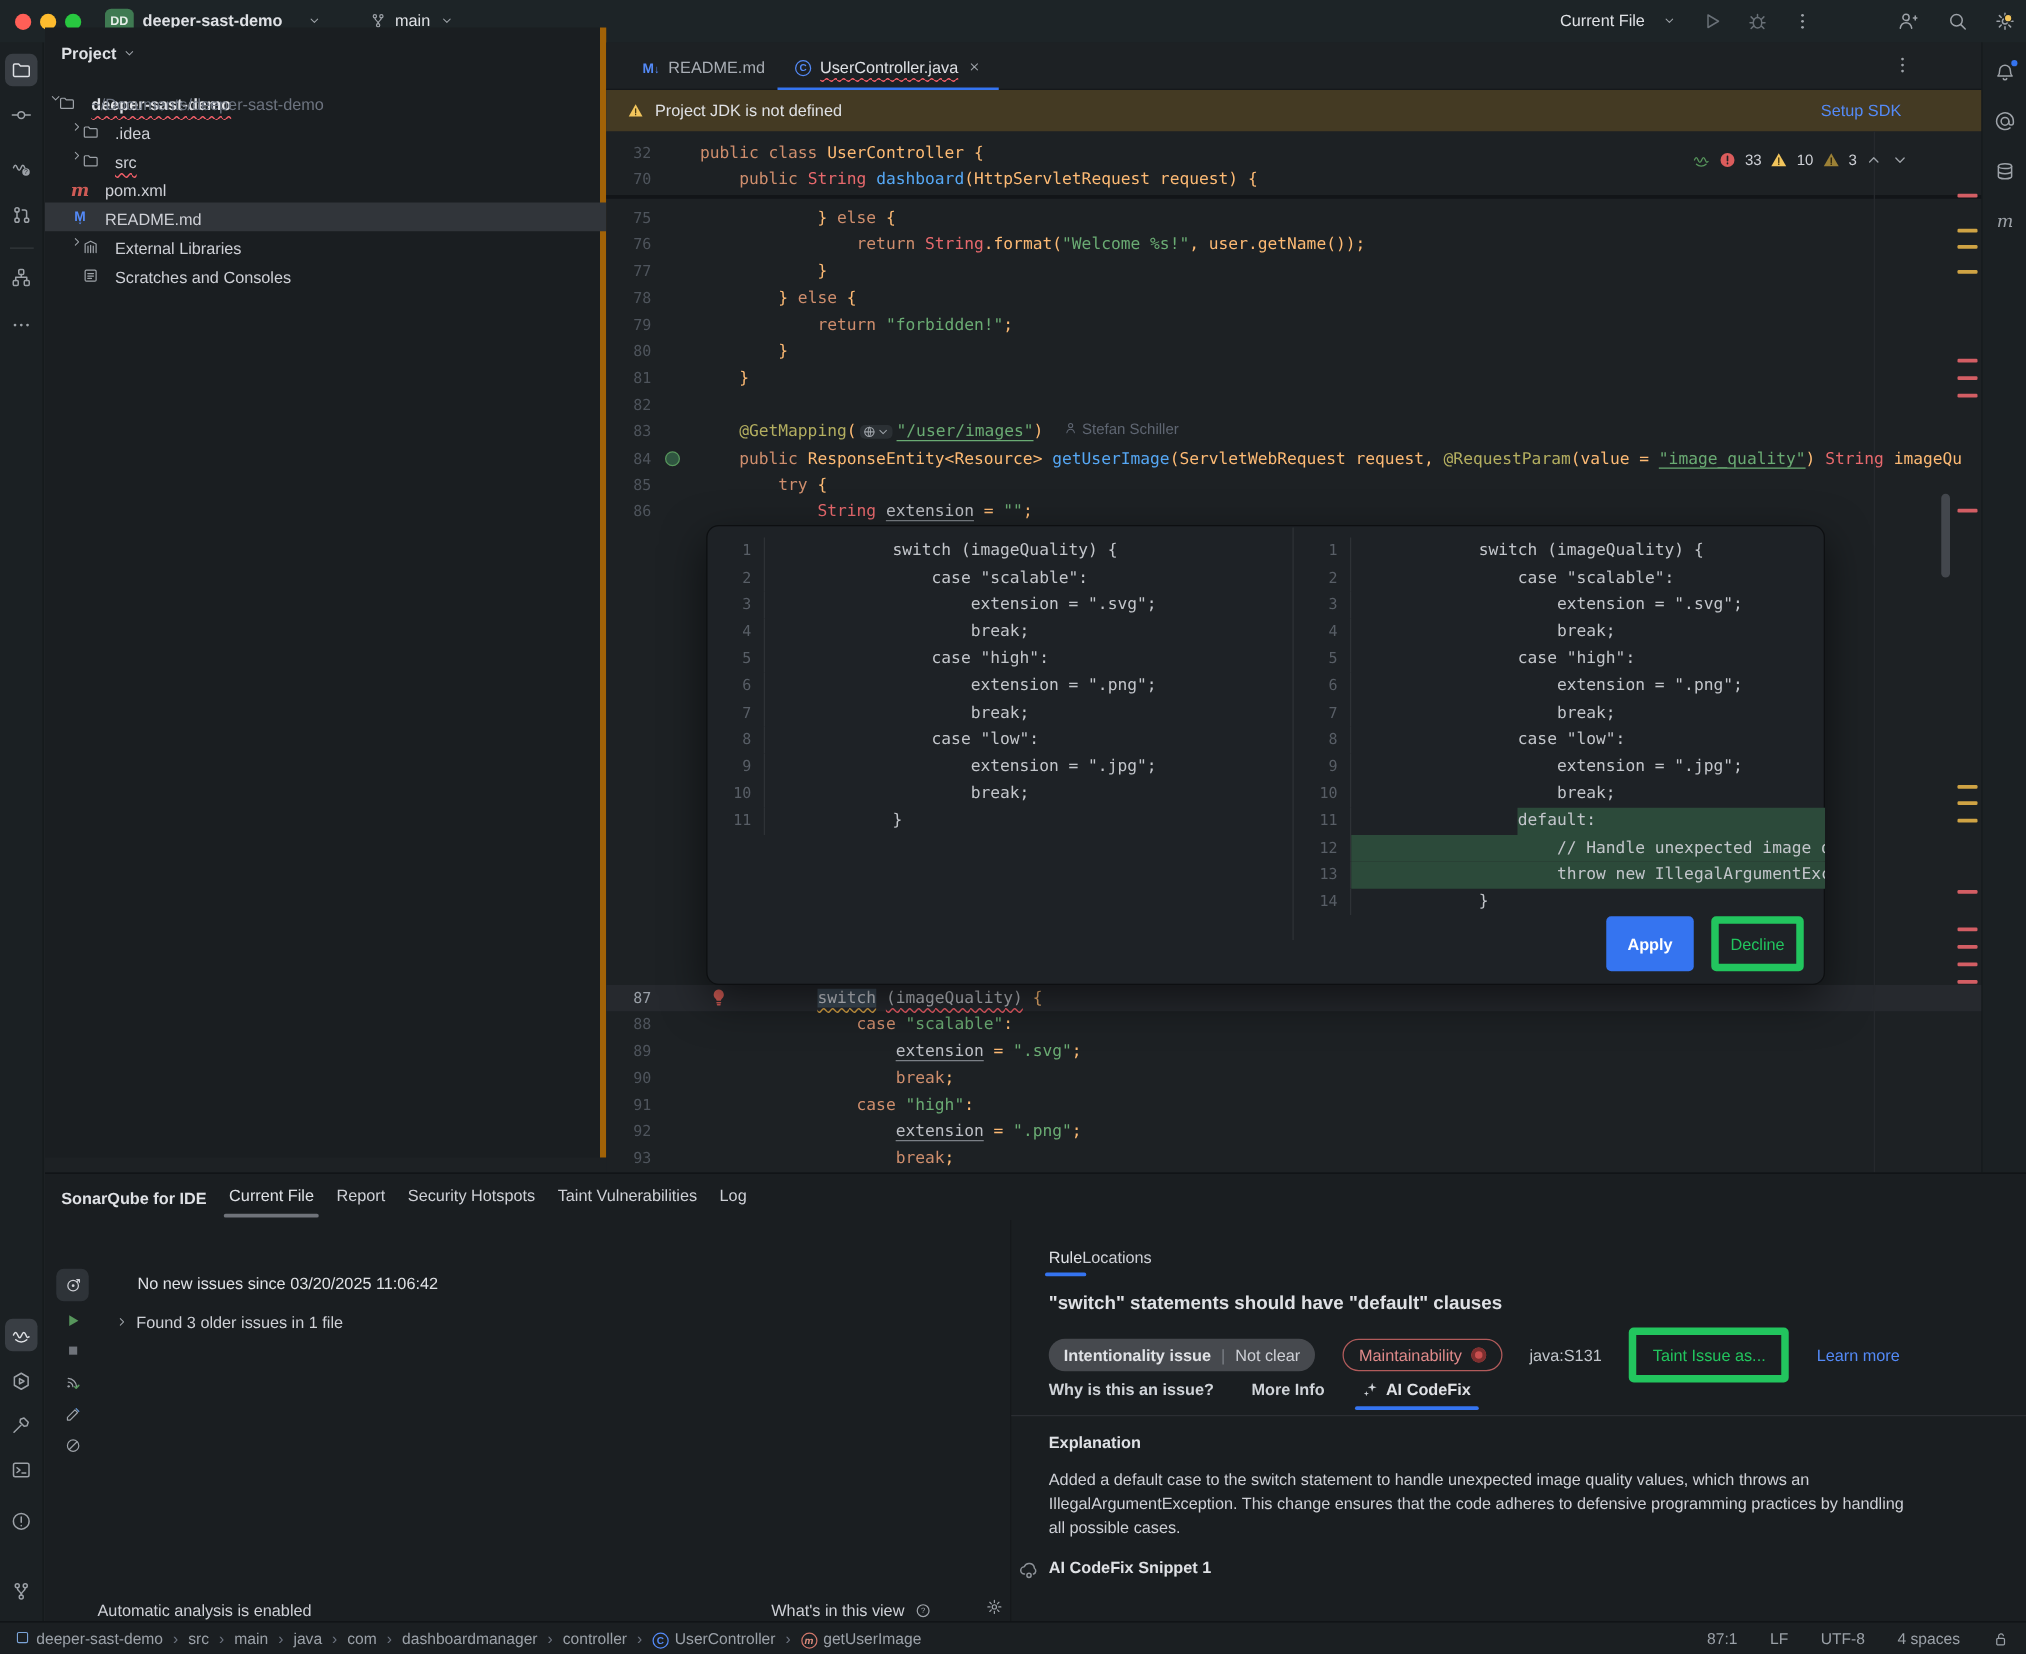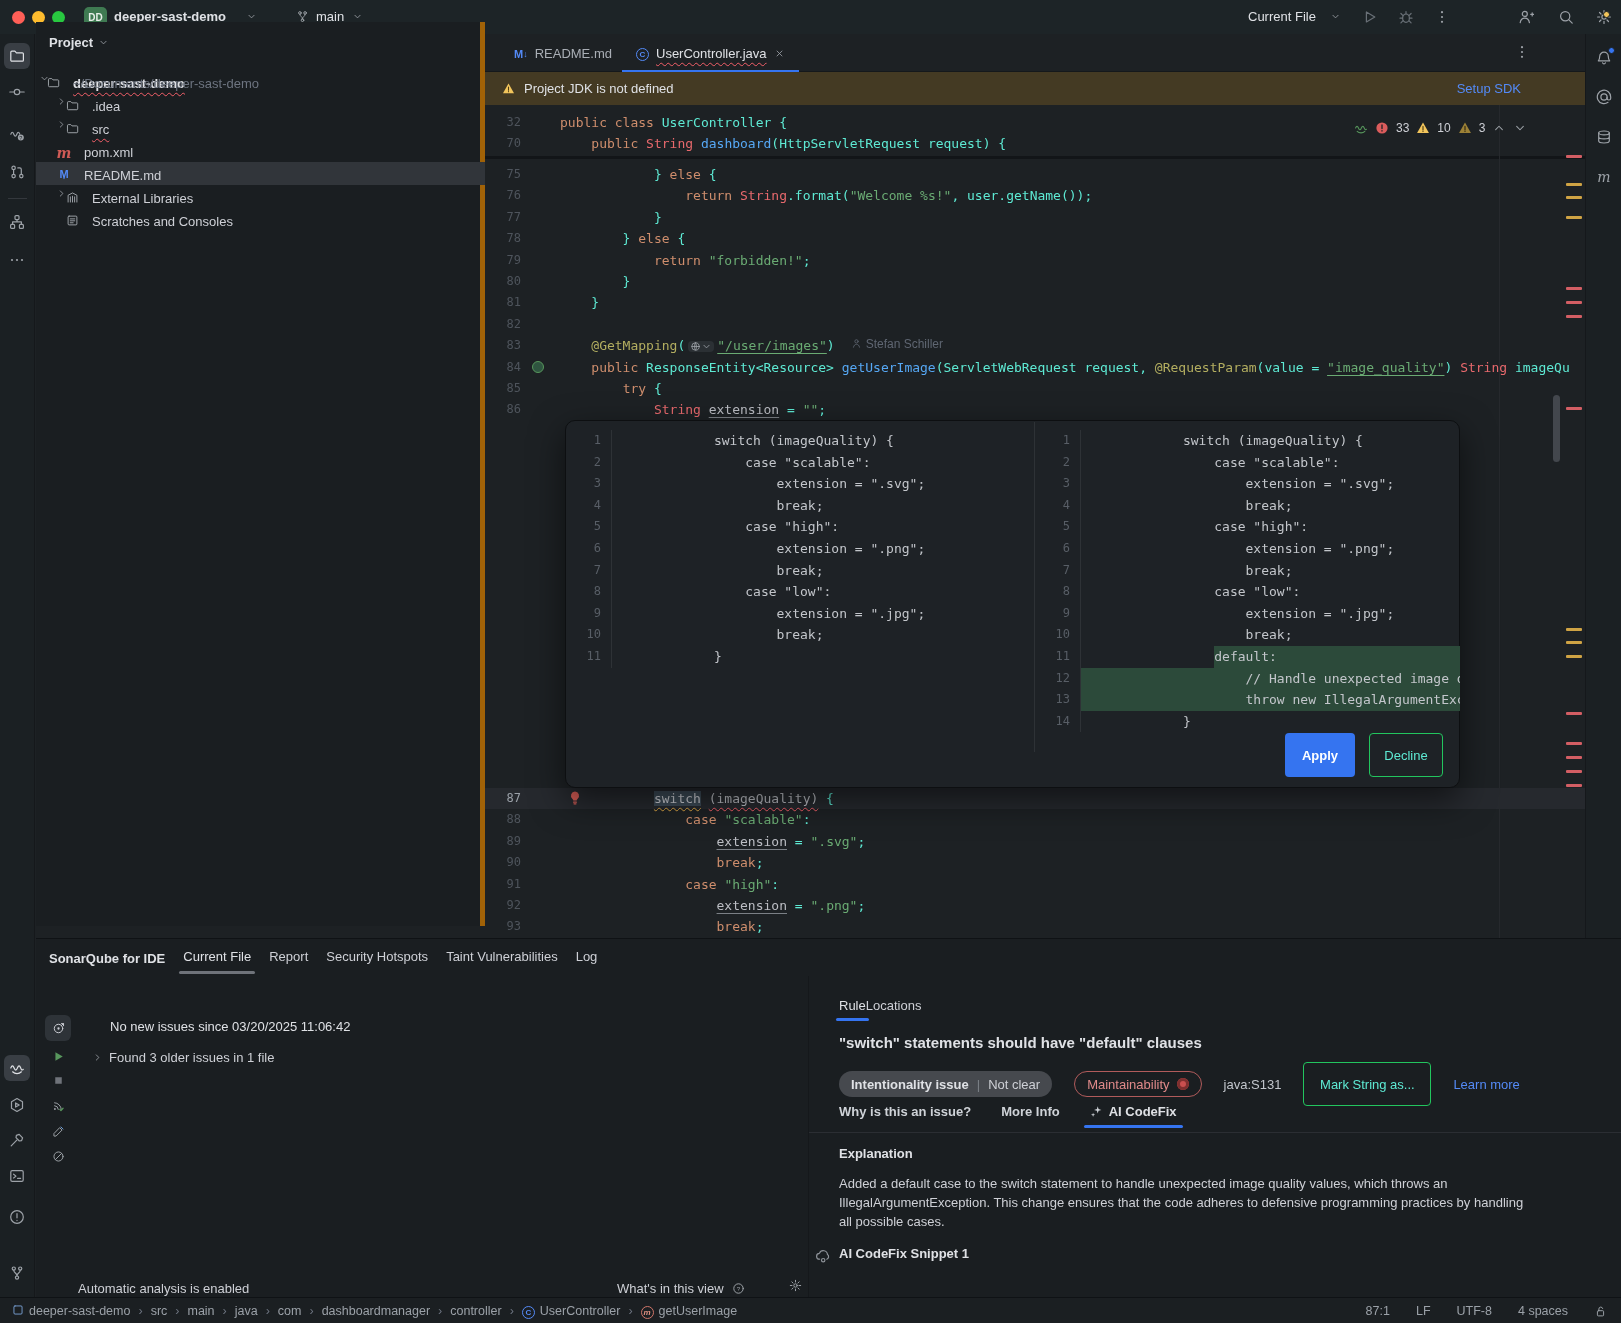--- a/index.html
+++ b/index.html
@@ -50,21 +50,21 @@
 #banner{position:absolute;left:485px;top:72px;width:1100px;height:33px;background:#443a23;display:flex;align-items:center;color:#dfe1e5}
 #banner-link{position:absolute;right:64px;color:#548af7;cursor:pointer}
 #code-bg{position:absolute;left:485px;top:105px;width:1100px;height:833px;background:#1d2124}
 .code-row{position:absolute;left:485px;width:1100px;height:21.4px}
 .code-row.cur{background:#26292e}
 .gut-num{position:absolute;left:0;top:0;width:36px;text-align:right;font:12px/21.4px "DejaVu Sans Mono",monospace;color:#4e545c}
 .cur .gut-num{color:#9aa0a8}
 .code-pre{position:absolute;left:75px;top:0;margin:0;font:13px/21.4px "DejaVu Sans Mono",monospace;white-space:pre;color:#bcbec4}
 .gut-ic{position:absolute;top:4px}
 #sticky-sep{position:absolute;left:485px;top:156px;width:1100px;height:3px;background:#121518}
-.tk-k{color:#cf8e6d}.tk-p{color:#5eead4}.tk-t{color:#e8696d}.tk-m{color:#56a8f5}
+.tk-k{color:#cf8e6d}.tk-p{color:#fdba74}.tk-t{color:#e8696d}.tk-m{color:#56a8f5}
 .tk-a{color:#b3ae60}.tk-s{color:#6aab73}
 .tk-su{color:#6aab73;text-decoration-line:underline;text-underline-offset:3px}
 .tk-fu{color:#bcbec4;text-decoration-line:underline;text-decoration-color:#7b8086;text-underline-offset:3px}
 .tk-selw{color:#ced0d6;background:#3d4b57;text-decoration-line:underline;text-decoration-style:wavy;text-decoration-color:#d9a343;text-decoration-thickness:1px;text-underline-offset:4px}
 .tk-errw{color:#bcbec4;text-decoration-line:underline;text-decoration-style:wavy;text-decoration-color:#f25e68;text-decoration-thickness:1px;text-underline-offset:4px}
 .tk-author{color:#5f6672;font:12px "Liberation Sans",sans-serif;margin-left:16px;display:inline-flex;align-items:center;gap:4px;vertical-align:1px}
 .tk-author .ic svg{width:11px;height:11px}
 .inline-widget{display:inline-flex;align-items:center;background:#2b3034;border-radius:4px;padding:0 2px;margin:0 3px;color:#9da2a8;vertical-align:-2px}
 .endpoint-ic{width:12px;height:12px;border-radius:50%;background:#2f5540;border:1.5px solid #57965c;display:inline-block}
 #wrap-line{position:absolute;left:1499px;top:105px;width:1px;height:833px;background:#26292d}
@@ -80,21 +80,21 @@
 #pane-r{left:468px;width:426px;border-left:1px solid #2e3236}
 .p-row{position:relative;height:21.6px;display:flex}
 .p-num{flex:0 0 46px;text-align:right;padding-right:10px;font:12px/21.6px "DejaVu Sans Mono",monospace;color:#585e66;border-right:1px solid #2e3236}
 .p-code{flex:1;font:13px/21.6px "DejaVu Sans Mono",monospace;white-space:pre;color:#c3c6cb;padding-left:8px;overflow:hidden}
 .p-code.addfull{background:#2c4a3a}
 .p-ind{font:13px/21.6px "DejaVu Sans Mono",monospace;white-space:pre}
 .p-addpart{flex:1;background:#2c4a3a;font:13px/21.6px "DejaVu Sans Mono",monospace;white-space:pre;color:#c3c6cb}
 #popup-footer{position:absolute;right:16px;bottom:10px;display:flex;gap:14px}
 .btn{height:44px;border-radius:4px;display:flex;align-items:center;justify-content:center;font-size:13px;cursor:pointer}
 .btn-primary{width:70px;background:#3574f0;color:#fff;font-weight:700}
-.btn-ghost{width:74px;border:1px solid #22c55e;color:#5eead4}
+.btn-ghost{width:74px;border:6px solid #22c55e;color:#22c55e}
 
 #bottom{position:absolute;left:36px;top:938px;width:1585px;height:359px;background:#1a1e21;border-top:1px solid #0f1215}
 #bp-tabs{position:absolute;left:13px;top:10px;display:flex;align-items:center;gap:18px}
 #bp-title{font-weight:700;color:#dfe1e5}
 .bp-tab{position:relative;color:#ced0d6;padding-bottom:4px}
 .bp-tab.active{color:#dfe1e5}
 .bp-tab.active::after{content:"";position:absolute;left:-4px;right:-4px;bottom:-6px;height:3px;border-radius:2px;background:#6f737a}
 .bt-btn{position:absolute;left:9px;width:26px;height:26px;border-radius:6px;display:flex;align-items:center;justify-content:center;color:#9da2a8}
 .bt-btn.sel{background:#2e3338;color:#ced0d6}
 #bp-row1{position:absolute;left:74px;top:80px;color:#dfe1e5}
@@ -872,21 +872,21 @@
         <div class="pill-gray">
           <b>Intentionality issue</b>
           <span class="sep">|</span>
           <span>Not clear</span>
         </div>
         <div class="pill-red">
           <span>Maintainability</span>
           <span class="red-dot"></span>
         </div>
         <span id="rule-key">java:S131</span>
-        <div class="btn btn-ghost" id="rule-mark">Mark String as...</div>
+        <div class="btn btn-ghost" id="rule-mark">Taint Issue as...</div>
         <span id="rule-learn">Learn more</span>
       </div>
       <div id="rule-subtabs">
           <span class="s-tab">Why is this an issue?</span>
           <span class="s-tab">More Info</span>
           <span class="s-tab active"><span class="ic sm">
               <svg viewBox="0 0 16 16">
                 <path d="M9.5 1.5l1 3.5 3.5 1-3.5 1-1 3.5-1-3.5L5 6l3.5-1zM3.8 9.5l.6 2 2 .6-2 .6-.6 2-.6-2-2-.6 2-.6z" fill="currentColor"></path>
               </svg>
             </span>AI CodeFix</span>

